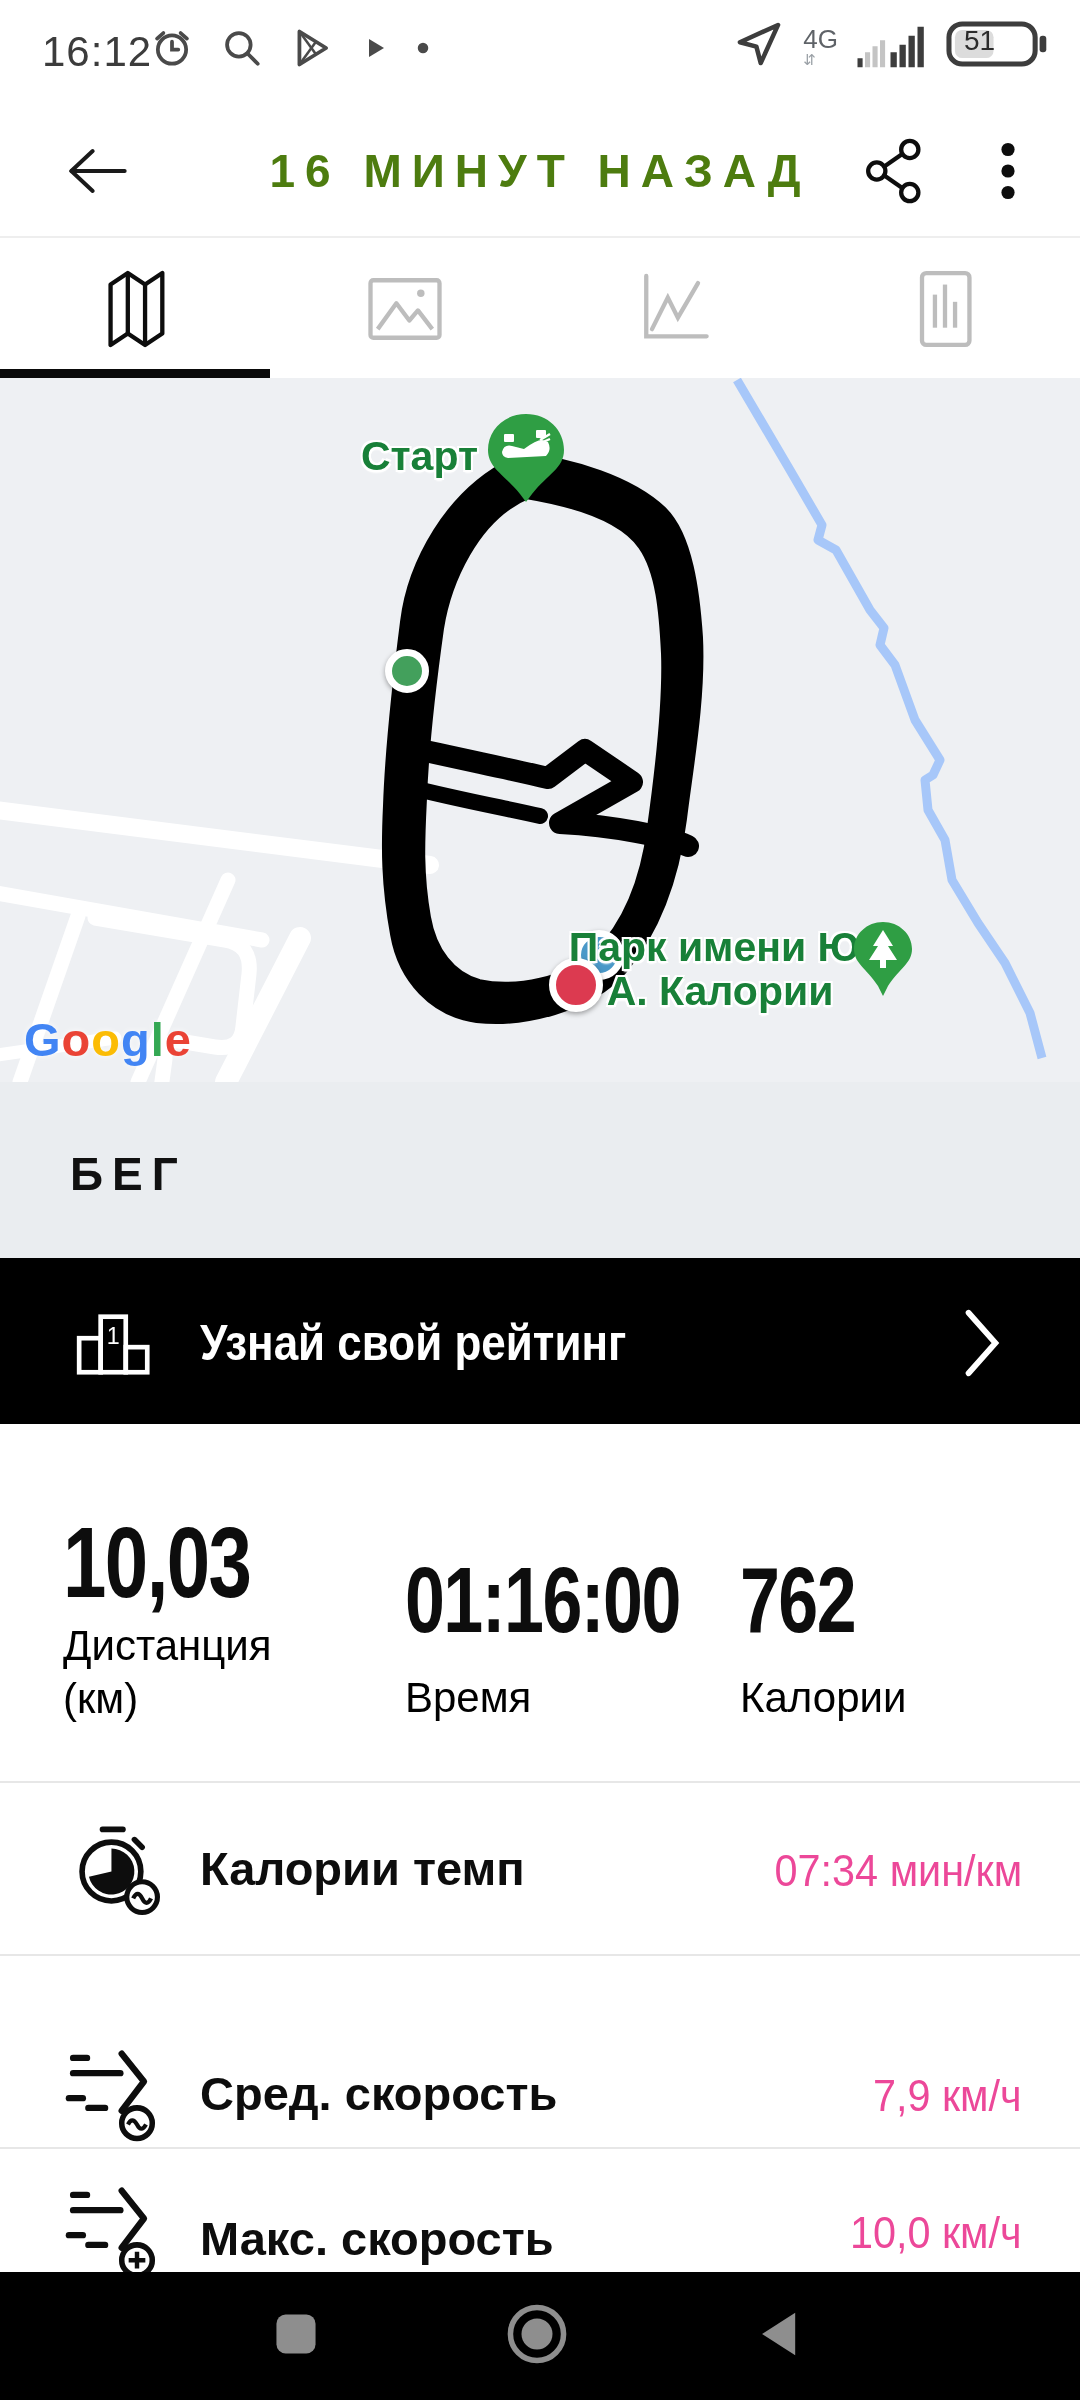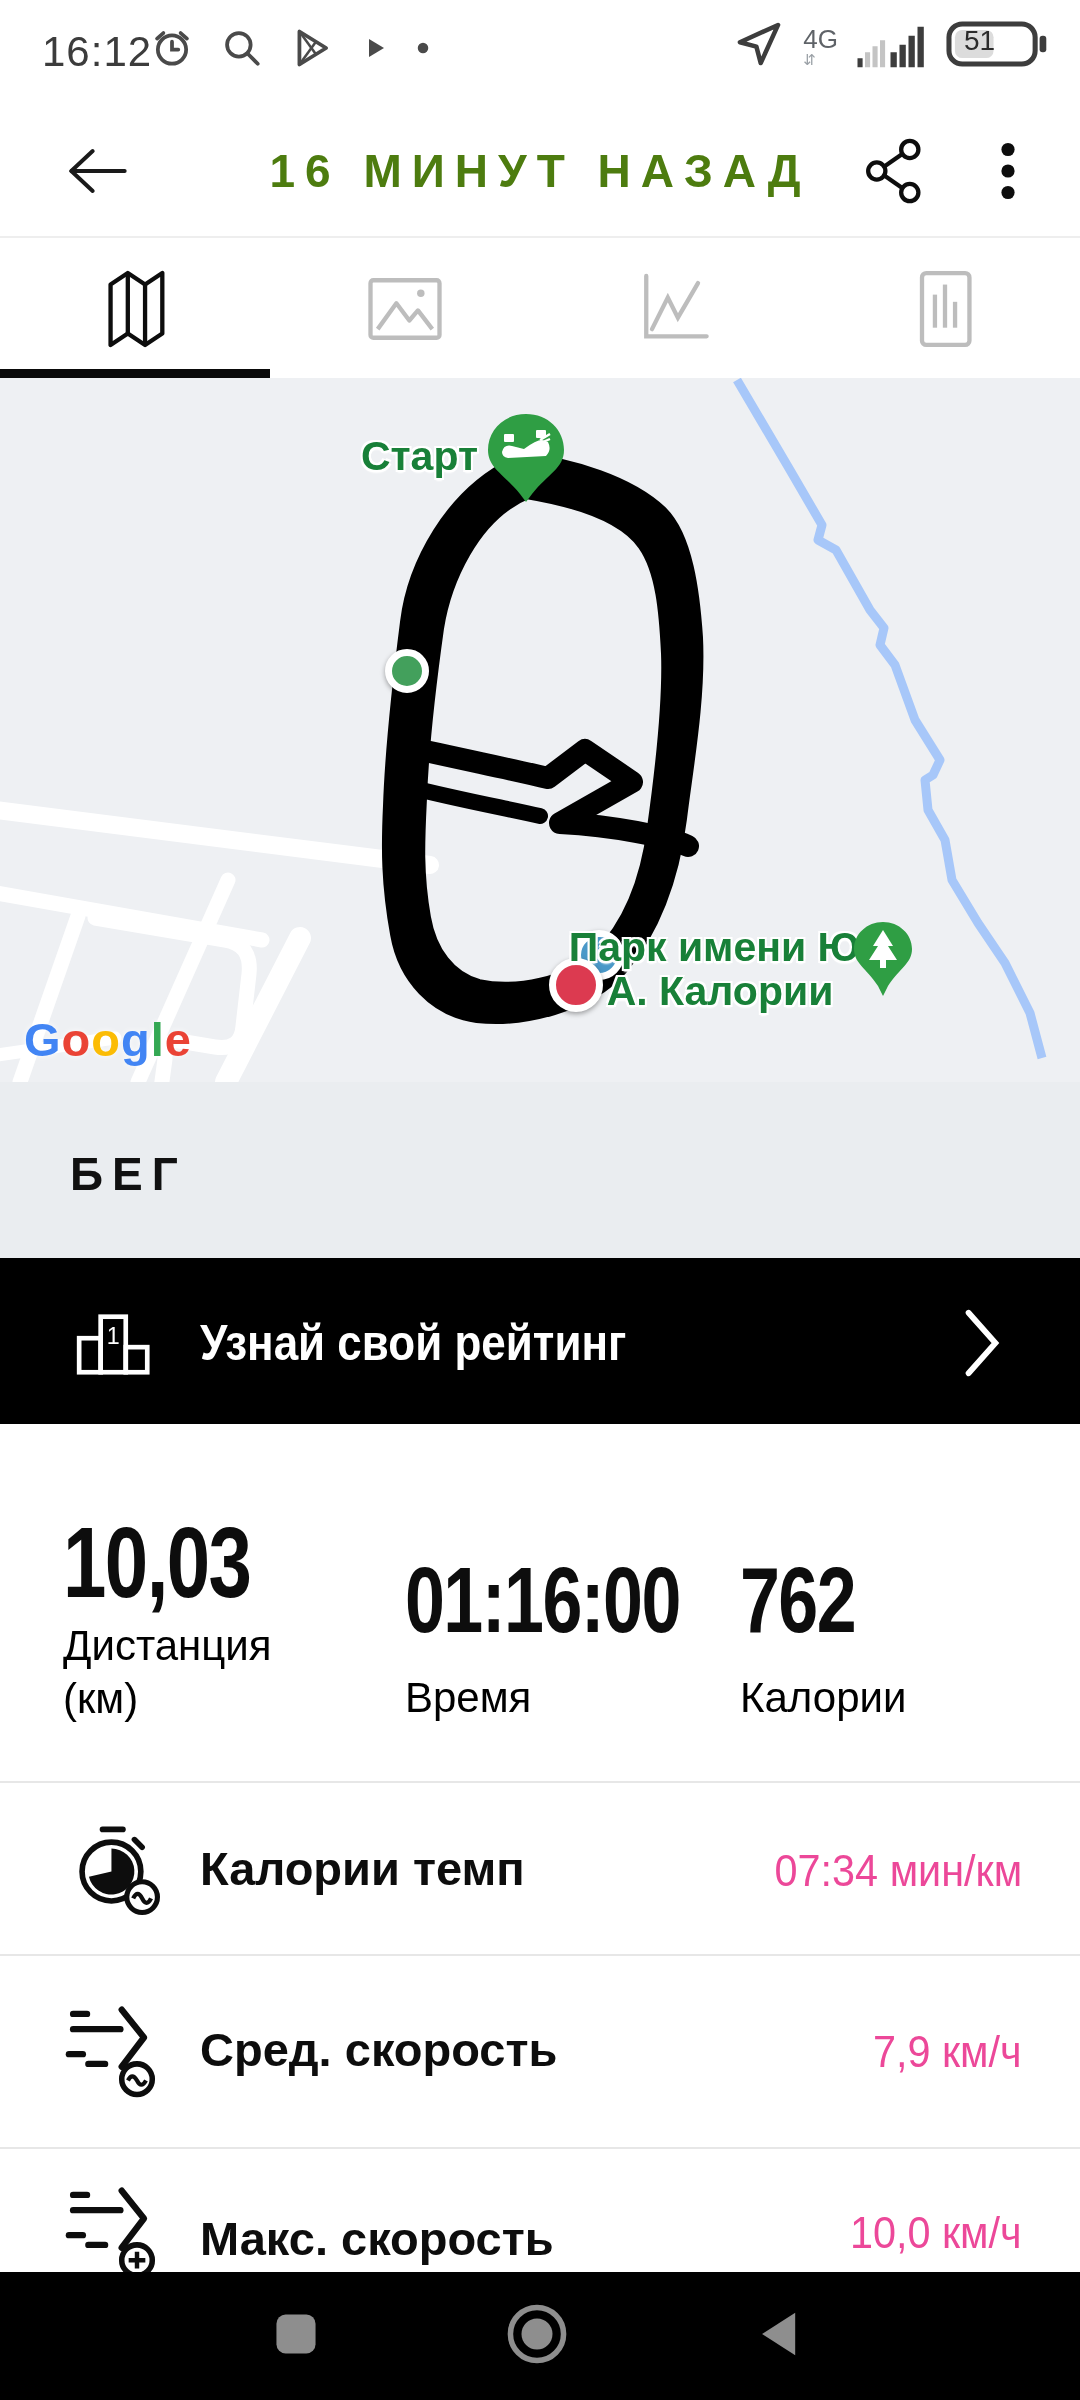--- a/index.html
+++ b/index.html
@@ -298,21 +298,21 @@
       <path d="M34 38 L34 20 A18 18 0 1 1 16.4 42 Z" fill="#0d0d0d"></path>
       <circle cx="58" cy="58" r="12" fill="#fff" stroke="#0d0d0d" stroke-width="4"></circle>
       <path d="M51 59 q3.5 -7 7 0 q3.5 7 7 0" fill="none" stroke="#0d0d0d" stroke-width="3.4"></path>
     </svg>
     <div class="abs row-label" style="left:200px; top:58px;">Калории темп</div>
     <div class="abs row-value" style="right:58px; top:62px;"><span class="rv">07:34 мин/км</span></div>
   </div>
 
   <div class="abs divider" style="top:1954px;"></div>
 
-  <div class="abs" style="left:0; top:1956px; width:1080px; height:191px;">
+  <div class="abs" style="left:0; top:2000px; width:1080px; height:191px;">
     <svg class="abs" style="left:62px; top:44px;" width="100" height="100" viewBox="0 0 72 72">
       <g fill="none" stroke="#0d0d0d" stroke-width="4.6" stroke-linecap="round" stroke-linejoin="round">
         <path d="M8 10 H18"></path>
           <path d="M8 21 H42"></path>
         <path d="M43 7 L59 27 L43 48"></path>
         <path d="M5 39 H15"></path>
           <path d="M19 46 H31"></path>
       </g>
       <circle cx="54" cy="57" r="11" fill="#fff" stroke="#0d0d0d" stroke-width="4"></circle>
       <path d="M47.5 58 q3 -6 6.5 0 q3 6 6.5 0" fill="none" stroke="#0d0d0d" stroke-width="3"></path>

